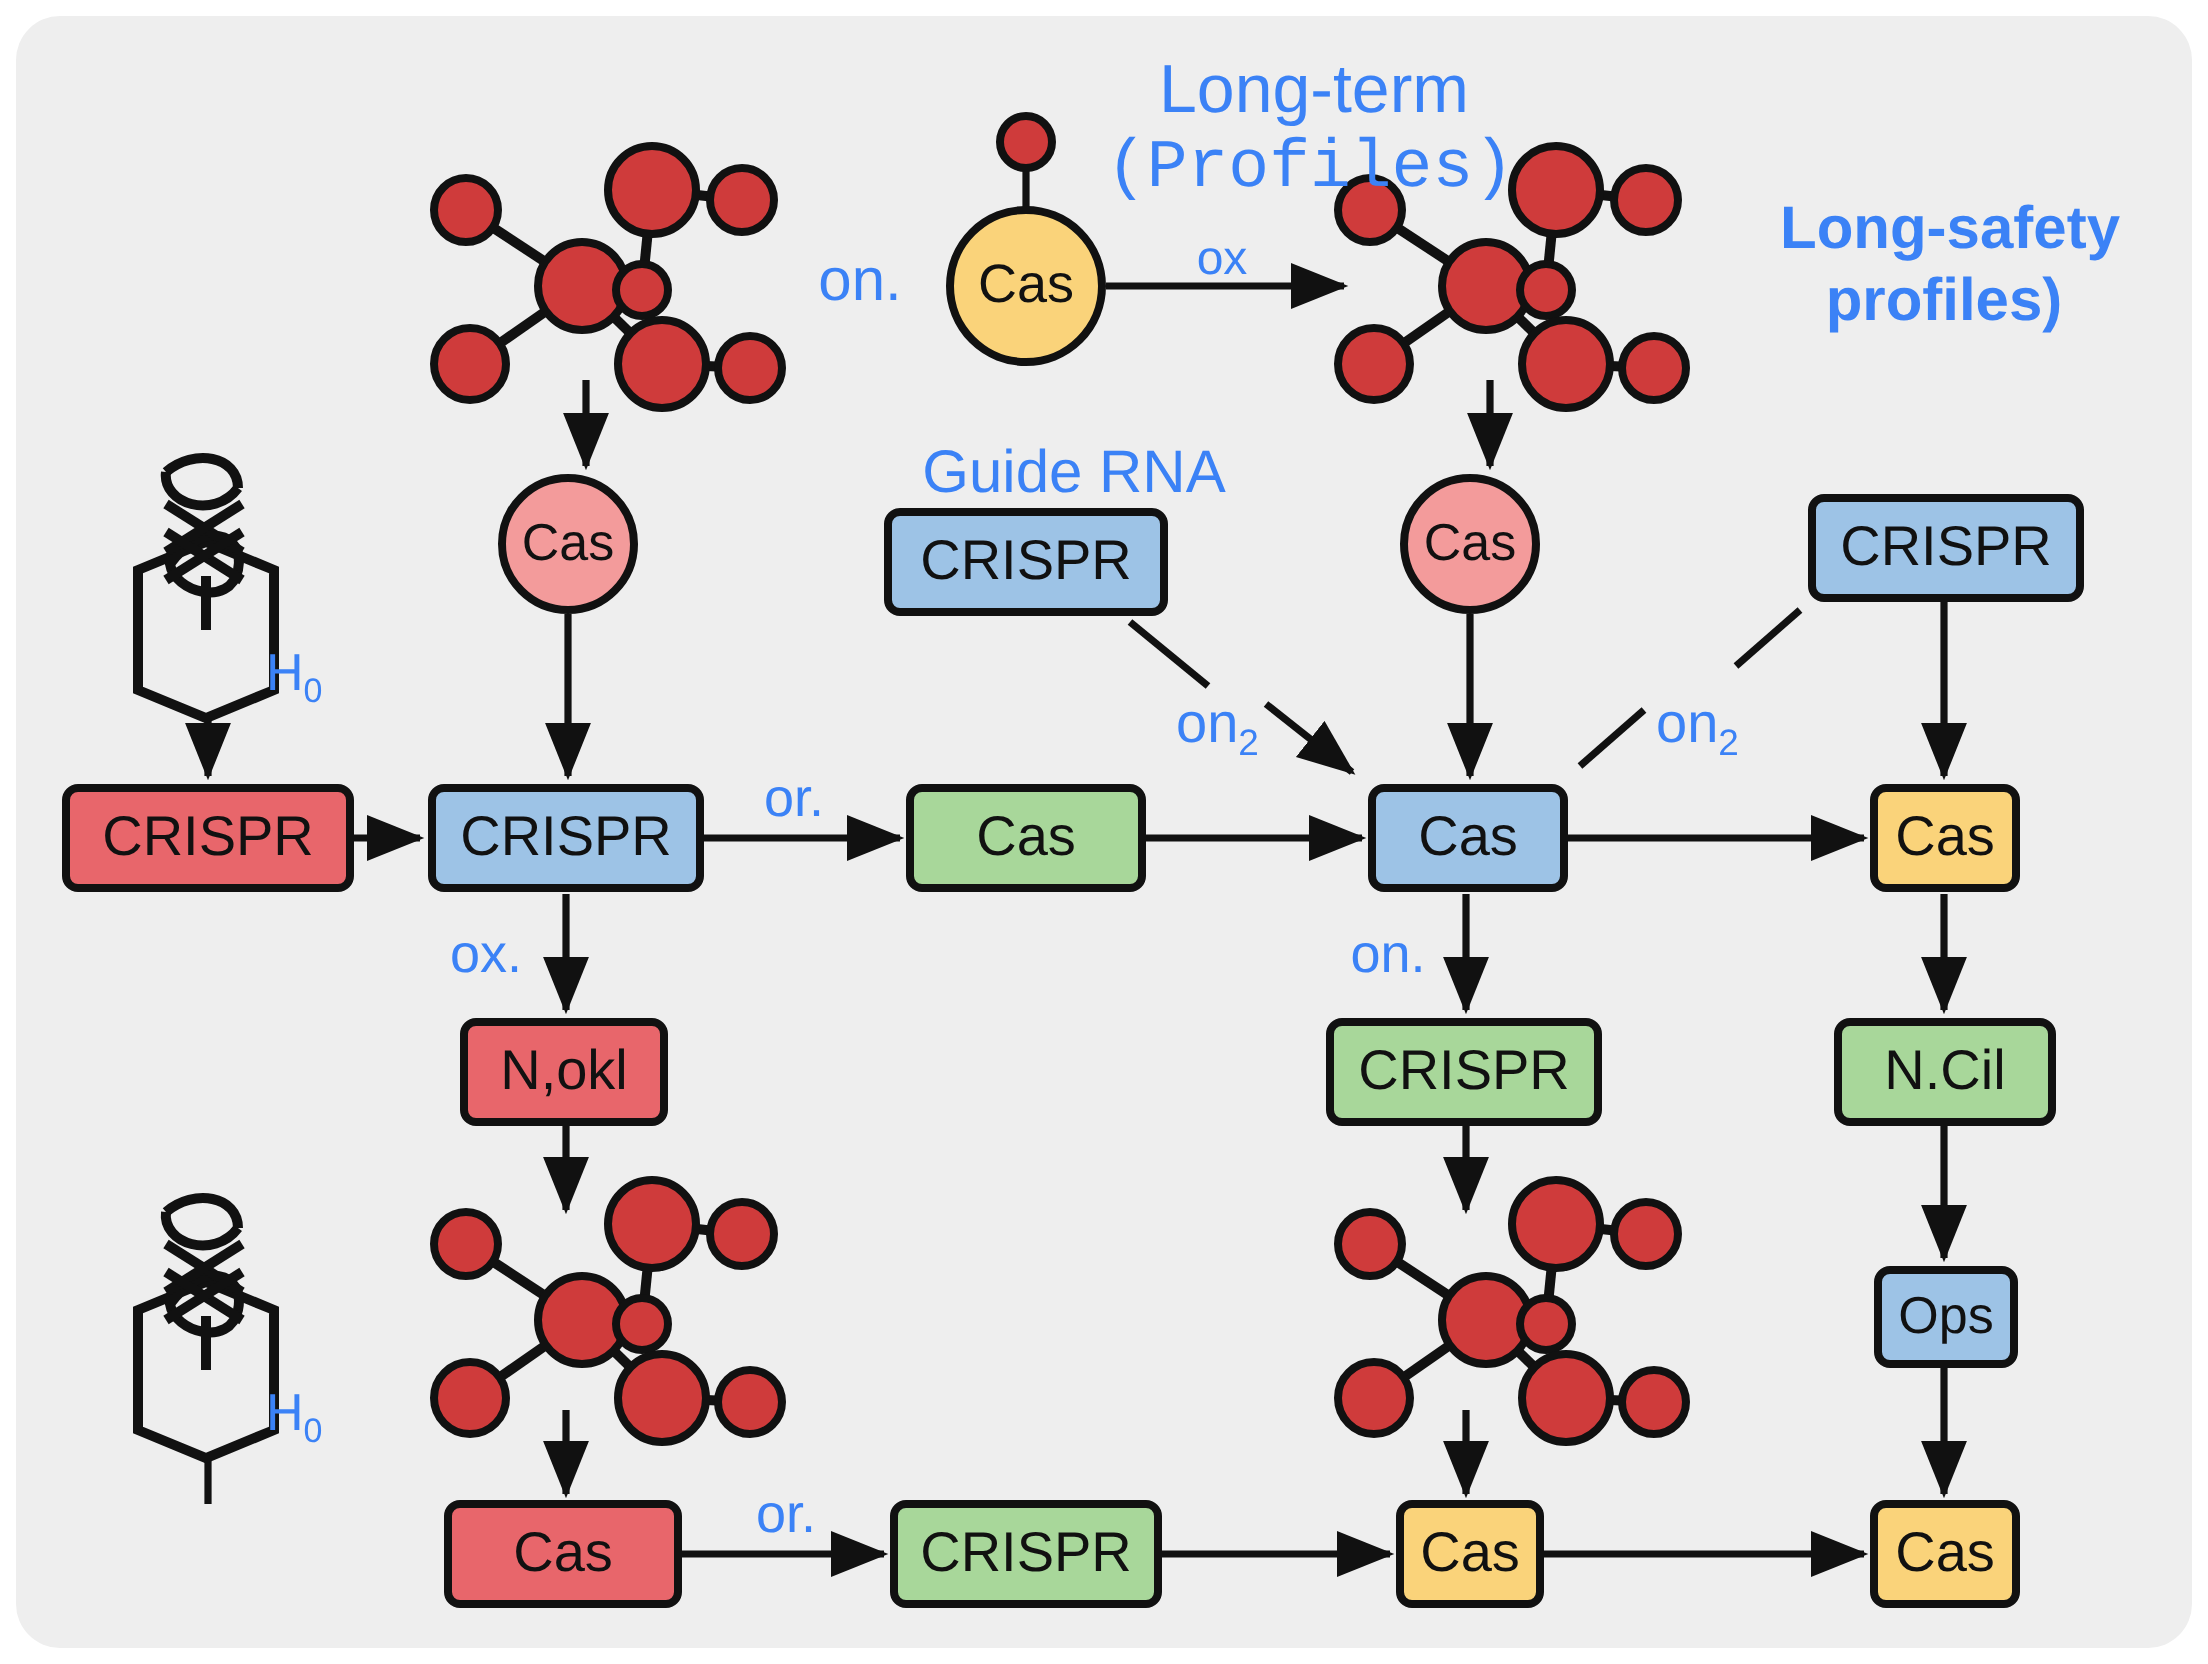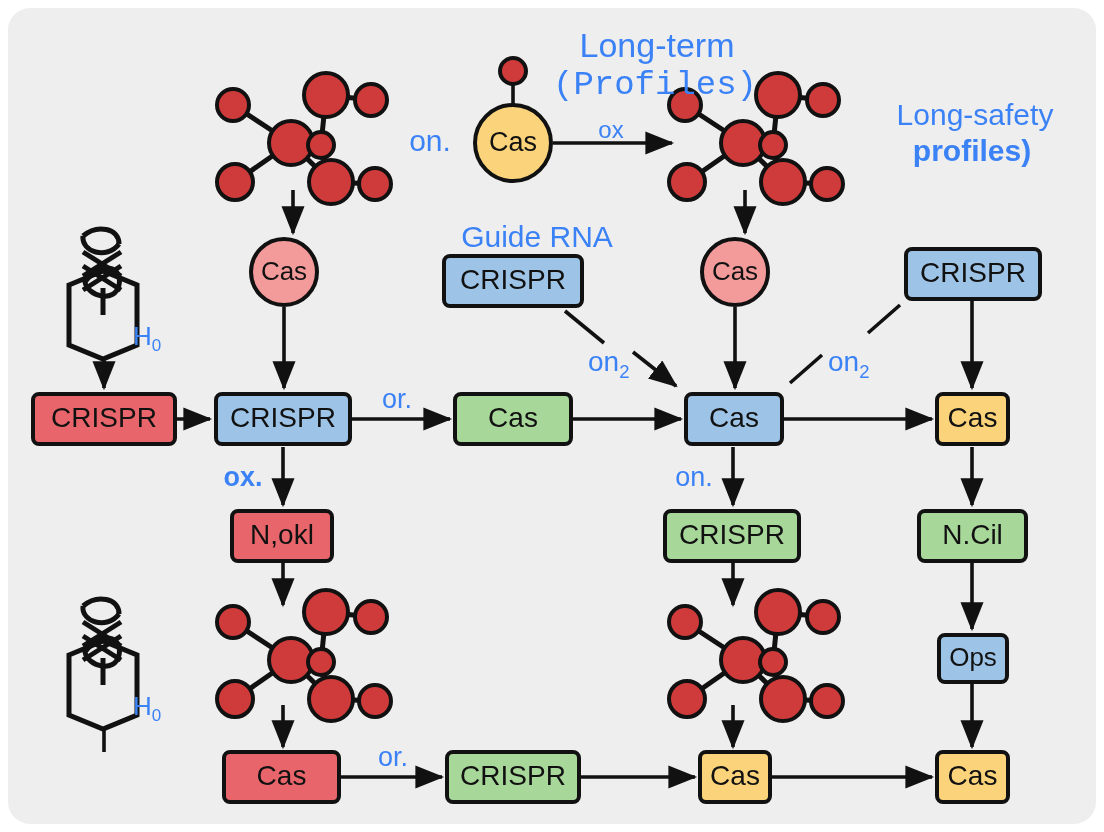--- a/index.html
+++ b/index.html
@@ -238,26 +238,26 @@
           <text x="513" y="144" text-anchor="middle" dominant-baseline="middle" font-size="27" font-family="&quot;Liberation Sans&quot;, sans-serif" fill="#111111">Cas</text>
         </g>
       </g>
   </svg>
 
   <div id="labels">
       <div class="lbl" style="left: 133px; top: 323px; font-size: 26px;"><span>H</span><sub style="font-size:17px">0</sub></div>
       <div class="lbl" style="left: 133px; top: 693px; font-size: 26px;"><span>H</span><sub style="font-size:17px">0</sub></div>
       <div class="lbl" style="left: 657px; top: 28px; font-size: 34px; transform: translateX(-50%);">Long-term</div>
       <div class="lbl" style="left: 655px; top: 68px; font-size: 34px; transform: translateX(-50%); font-family: Liberation Mono, monospace;">(Profiles)</div>
-      <div class="lbl" style="left: 975px; top: 100px; font-size: 30px; transform: translateX(-50%);">Long-safety</div>
+      <div class="lbl" style="left: 975px; top: 100px; font-size: 30px; transform: translateX(-50%); font-weight: bold;">Long-safety</div>
       <div class="lbl" style="left: 972px; top: 136px; font-size: 30px; transform: translateX(-50%); font-weight: bold;">profiles)</div>
       <div class="lbl" style="left: 513px; top: 222px; font-size: 30px; transform: translateX(-50%); margin-left: 24px;">Guide RNA</div>
       <div class="lbl" style="left: 430px; top: 126px; font-size: 30px; transform: translateX(-50%);">on.</div>
       <div class="lbl" style="left: 611px; top: 118px; font-size: 24px; transform: translateX(-50%);">ox</div>
-      <div class="lbl" style="left: 243px; top: 464px; font-size: 27px; transform: translateX(-50%); font-weight: bold;">ox.</div>
+      <div class="lbl" style="left: 243px; top: 464px; font-size: 27px; transform: translateX(-50%);">ox.</div>
       <div class="lbl" style="left: 397px; top: 386px; font-size: 27px; transform: translateX(-50%);">or.</div>
       <div class="lbl" style="left: 393px; top: 744px; font-size: 27px; transform: translateX(-50%);">or.</div>
       <div class="lbl" style="left: 694px; top: 464px; font-size: 27px; transform: translateX(-50%);">on.</div>
       <div class="lbl" style="left: 588px; top: 348px; font-size: 28px;"><span>on</span><sub style="font-size: 18.48px;">2</sub></div>
       <div class="lbl" style="left: 828px; top: 348px; font-size: 28px;"><span>on</span><sub style="font-size: 18.48px;">2</sub></div>
     </div>
 
 </div>
 
 </body></html>

